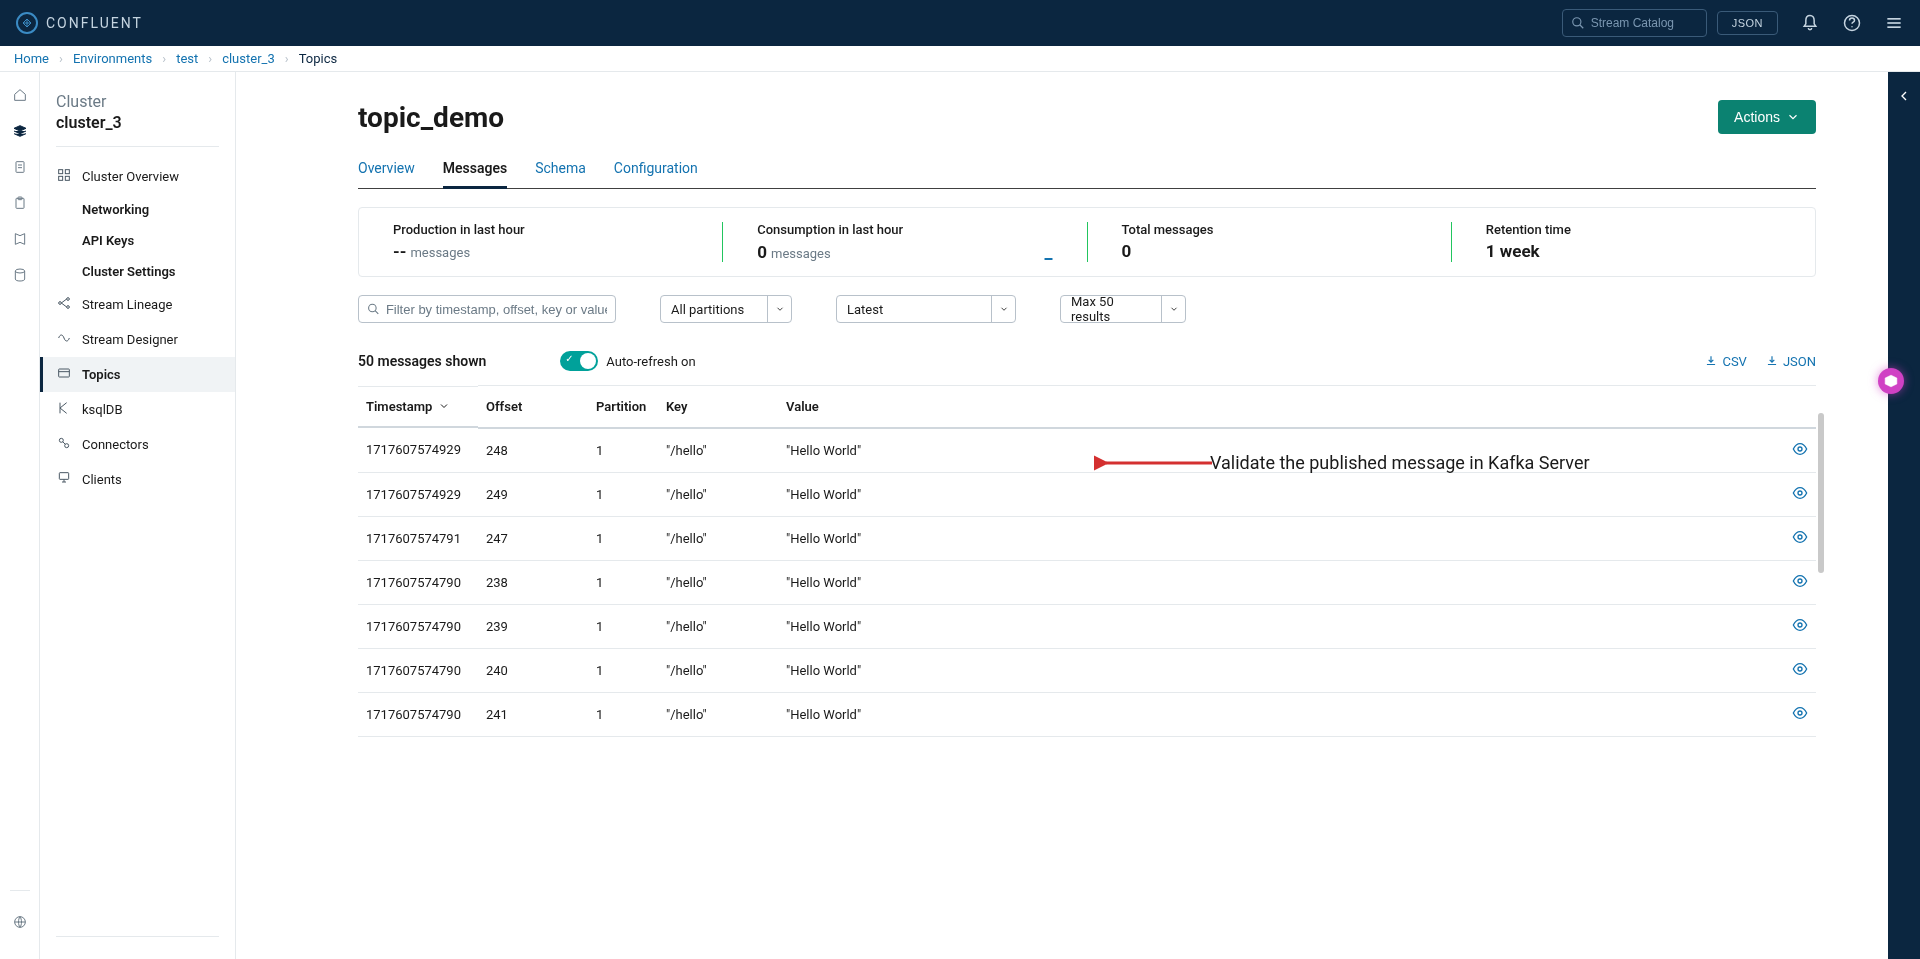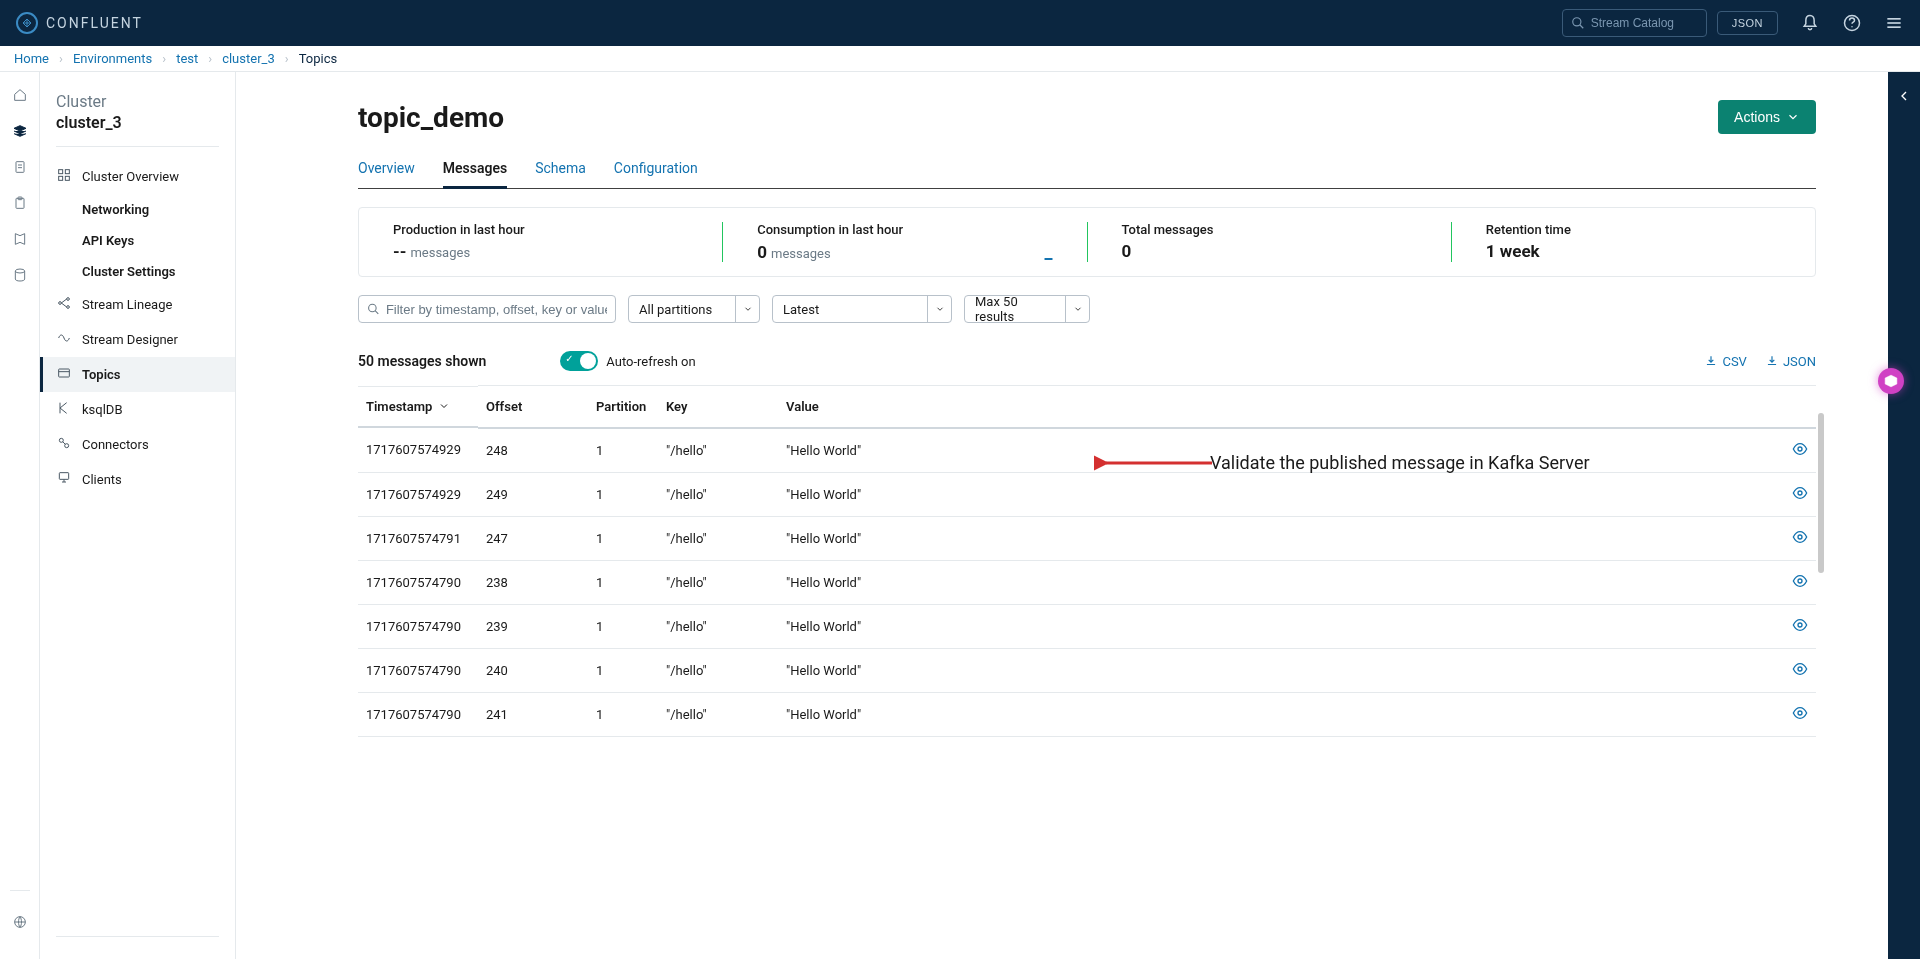--- a/index.html
+++ b/index.html
@@ -73,21 +73,21 @@
 .stat-value .unit { font-size: 13px; font-weight: 400; color: #6b7a86; margin-left: 4px; }
 .consumption-cell { display: flex; align-items: flex-end; justify-content: space-between; }
 .underscore { color: #1473b0; font-size: 18px; font-weight: 700; }
 
 
 .filter-row { display: flex; gap: 12px; margin-bottom: 28px; }
 .filter-search { display: flex; align-items: center; border: 1px solid #b8c1ca; border-radius: 4px; width: 258px; height: 28px; padding: 0 8px; }
 .filter-search svg { width: 14px; height: 14px; stroke: #6b7a86; fill: none; }
 .filter-search input { border: none; outline: none; margin-left: 6px; font-size: 13px; width: 100%; }
 .filter-search input::placeholder { color: #6b7a86; }
-.dropdown { display: flex; align-items: center; border: 1px solid #b8c1ca; border-radius: 4px; height: 28px; overflow: hidden; cursor: pointer; }
+.dropdown { display: flex; align-items: center; border: 1px solid #b8c1ca; border-radius: 4px; height: 28px; overflow: hidden; cursor: pointer; margin-left: 32px; }
 .dropdown-label { padding: 0 10px; font-size: 13px; color: #1a1a1a; }
 .dropdown-arrow { border-left: 1px solid #b8c1ca; width: 24px; display: flex; align-items: center; justify-content: center; align-self: stretch; }
 .dropdown-arrow svg { width: 10px; height: 10px; stroke: #1a1a1a; fill: none; stroke-width: 2; }
 .dd1 .dropdown-label { width: 106px; }
 .dd2 .dropdown-label { width: 154px; }
 .dd3 .dropdown-label { width: 100px; }
 
 
 .controls-row { display: flex; align-items: center; margin-bottom: 14px; }
 .messages-shown { font-size: 14px; font-weight: 600; color: #1a1a1a; }

